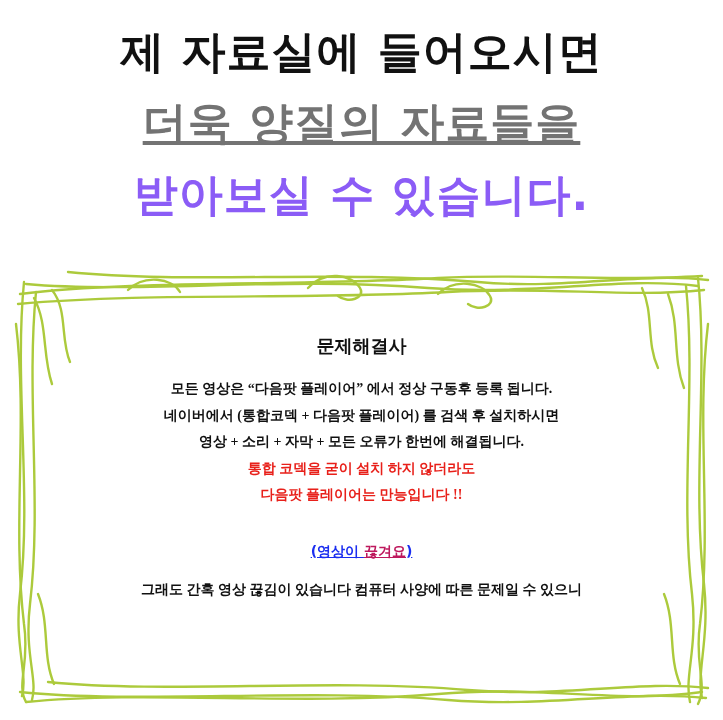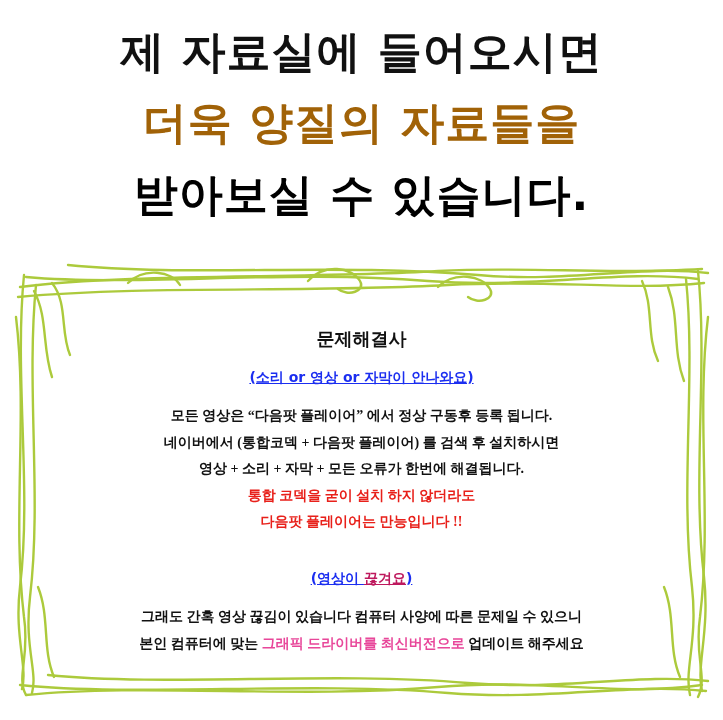--- a/index.html
+++ b/index.html
@@ -30,28 +30,28 @@
   }
   .headline-line {
     font-family: "DejaVu Sans", "Liberation Sans", sans-serif;
     font-size: 44px;
     font-weight: bold;
     line-height: 1.62;
     letter-spacing: 1px;
     white-space: nowrap;
   }
   .headline-line.l1 { color: #111111; }
-  .headline-line.l2 { color: #a16207; }
-  .headline-line.l3 { color: #000000; }
+  .headline-line.l2 { color: #737373; text-decoration: underline; }
+  .headline-line.l3 { color: #8b5cf6; }
 
   
   .frame-wrap {
     position: absolute;
     left: 8px;
-    top: 257px;
+    top: 264px;
     width: 707px;
     height: 442px;
   }
   .frame-wrap svg {
     position: absolute;
     left: 0;
     top: 0;
     width: 707px;
     height: 442px;
   }
@@ -146,30 +146,28 @@
 
         <path d="M300 24 C 316 6, 344 10, 352 24 C 358 34, 340 40, 330 32"></path>
         <path d="M430 30 C 446 14, 474 18, 482 32 C 488 42, 470 48, 460 40"></path>
         <path d="M120 26 C 136 10, 164 14, 172 28"></path>
       </g>
     </svg>
 
     <div class="body-content">
       <div class="body-title">문제해결사</div>
 
-      <div class="sub-head">(소리 or 영상 or 자막이 안나와요)</div>
 
       <div class="line">모든 영상은  “다음팟 플레이어”  에서 정상 구동후 등록 됩니다.</div>
       <div class="line">네이버에서 (통합코덱 + 다음팟 플레이어) 를 검색 후 설치하시면</div>
       <div class="line">영상 + 소리 + 자막 + 모든 오류가 한번에 해결됩니다.</div>
       <div class="line red">통합 코덱을 굳이 설치 하지 않더라도</div>
       <div class="line red">다음팟 플레이어는 만능입니다 !!</div>
 
       <div class="block-gap"></div>
 
       <div class="sub-head"><span>(영상이 </span><span class="accent-pink">끊겨요</span><span>)</span></div>
 
       <div class="line">그래도 간혹 영상 끊김이 있습니다 컴퓨터 사양에 따른 문제일 수 있으니</div>
-      <div class="line"><span class="inline-black">본인 컴퓨터에 맞는 </span><span class="inline-pink">그래픽 드라이버를 최신버전으로</span><span class="inline-black"> 업데이트 해주세요</span></div>
     </div>
   </div>
 
 </div>
 
 </body></html>

